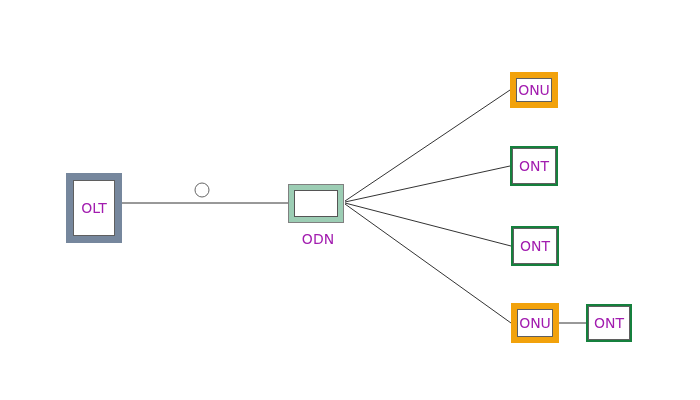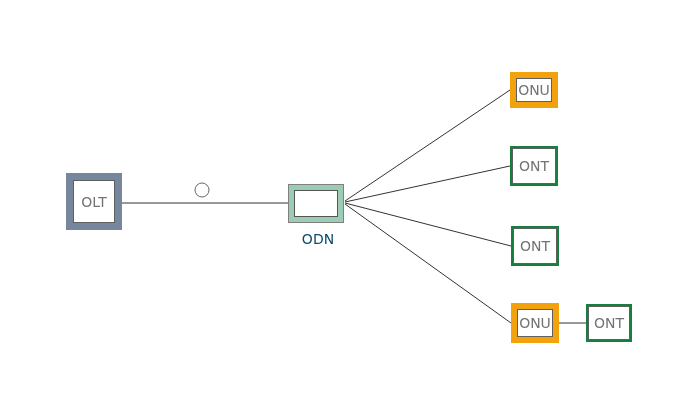--- a/index.html
+++ b/index.html
@@ -30,27 +30,27 @@
     stroke-width: 1;
   }
   .node {
     position: absolute;
     box-sizing: border-box;
     background: #ffffff;
     display: flex;
     align-items: center;
     justify-content: center;
     font-size: 14px;
-    color: #737373;
+    color: #a21caf;
     box-shadow: inset 0 0 0 1px #5f5f5f;
     line-height: 1;
   }
   .node-olt {
     left: 66px; top: 173px;
-    width: 56px; height: 57px;
+    width: 56px; height: 70px;
     border: 7px solid #76879D;
   }
   .node-slate { border: 2px solid #15803d; }
   .node-orange { border: 6px solid #F2A20C; }
   .node-onu-top  { left: 510px; top: 72px;  width: 48px; height: 36px; }
   .node-ont-upper{ left: 510px; top: 146px; width: 48px; height: 40px; }
   .node-ont-lower{ left: 511px; top: 226px; width: 48px; height: 40px; }
   .node-onu-bot  { left: 511px; top: 303px; width: 48px; height: 40px; }
   .node-ont-end  { left: 586px; top: 304px; width: 46px; height: 38px; }
   .node-odn {
@@ -70,21 +70,21 @@
     border: 1px solid #555555;
     box-sizing: border-box;
   }
   .odn-caption {
     position: absolute;
     left: 288px;
     top: 231px;
     width: 60px;
     text-align: center;
     font-size: 14px;
-    color: #0c4a6e;
+    color: #a21caf;
   }
 </style>
 </head>
 <body>
 
 <div class="canvas">
 
   <svg class="wires" width="700" height="400" viewBox="0 0 700 400">
     <line x1="122" y1="203" x2="288" y2="203"></line>
     <circle cx="202" cy="190" r="7"></circle>

